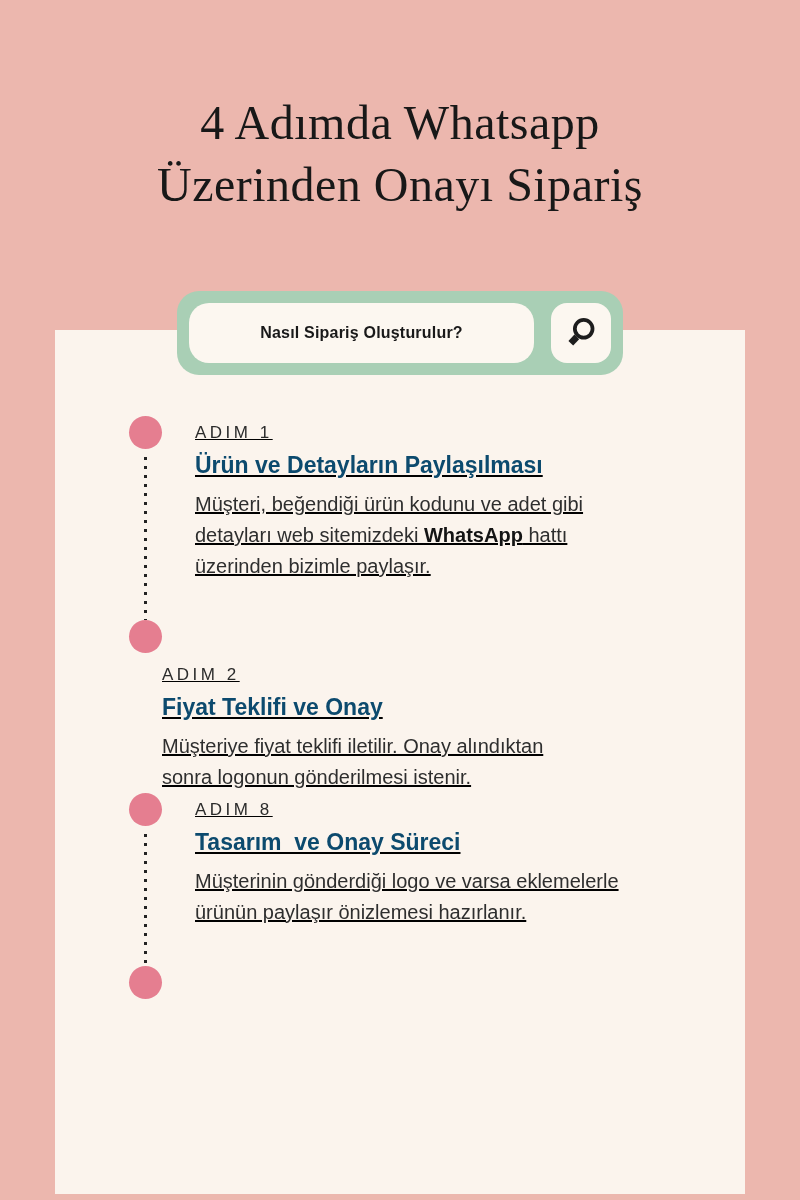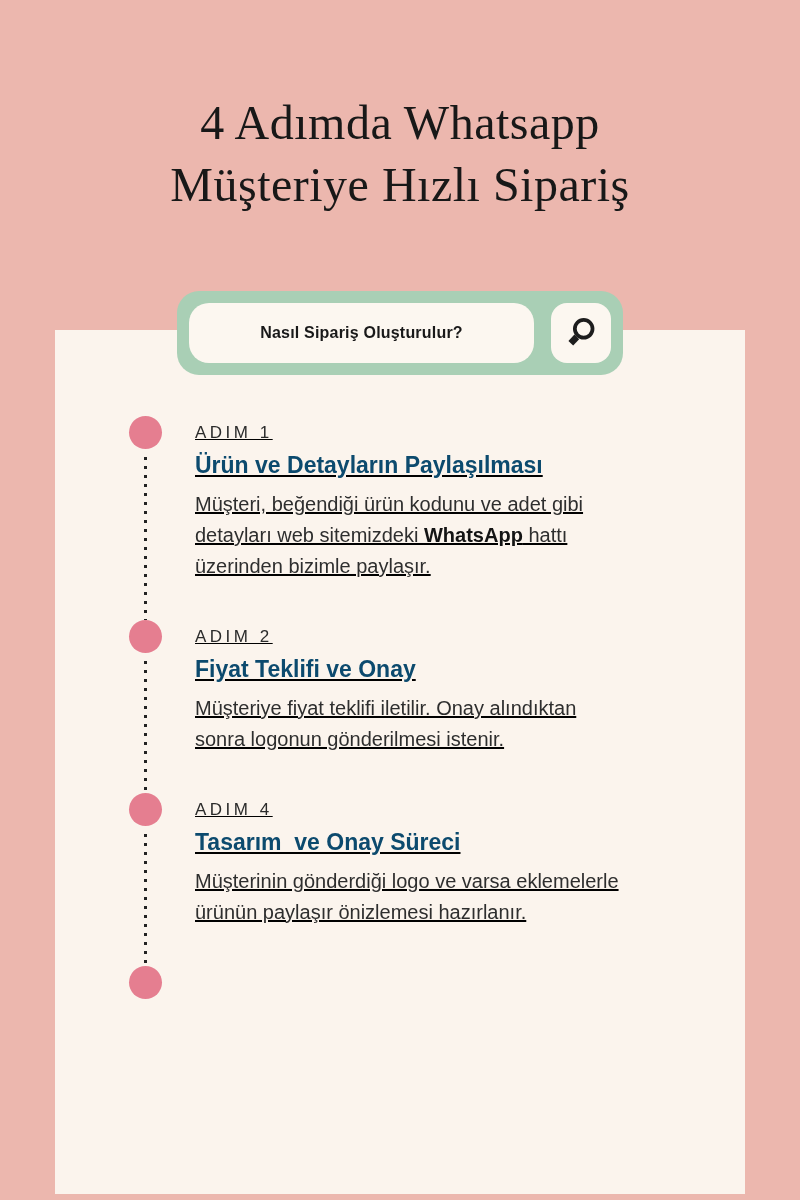--- a/index.html
+++ b/index.html
@@ -69,21 +69,21 @@
     justify-content: center;
   }
   .timeline {
     position: absolute;
     left: 129px; top: 416px;
     width: 560px;
     text-decoration: underline;
   }
   .step { display: flex; }
   .step.h1 { height: 204px; }
-  .step.h2 { height: 173px; }
+  .step.h2 { height: 173px; flex-direction: column; }
   .step.h3 { height: 173px; }
   .rail {
     width: 33px;
     display: flex;
     flex-direction: column;
     align-items: center;
   }
   .dot {
     width: 33px; height: 33px;
     border-radius: 50%;
@@ -122,21 +122,21 @@
     color: var(--body-ink);
     white-space: pre-line;
   }
   .step-body b { color: #141414; }
 </style>
 </head>
 <body>
 
 <div class="panel"></div>
 
-<h1 class="title"><span>4 Adımda Whatsapp</span><br><span>Müşteriye Hızlı Sipariş</span></h1>
+<h1 class="title"><span>4 Adımda Whatsapp</span><br><span>Üzerinden Onayı Sipariş</span></h1>
 
 <div class="search">
   <div class="search-input">
     <span>Nasıl Sipariş Oluşturulur?</span>
   </div>
   <div class="search-btn">
     <svg width="36" height="36" viewBox="0 0 24 24" fill="none" xmlns="http://www.w3.org/2000/svg">
       <circle cx="13.8" cy="9.2" r="5.9" stroke="#1d1d1d" stroke-width="2.5"></circle>
       <line x1="9.2" y1="14.6" x2="5.2" y2="18.8" stroke="#1d1d1d" stroke-width="4.4"></line>
     </svg>
@@ -171,21 +171,21 @@
 sonra logonun gönderilmesi istenir.</span><b></b><span></span></p>
     </div>
   </div>
 
   <div class="step h3">
     <div class="rail">
       <div class="dot"></div>
       <div class="rail-line"></div>
     </div>
     <div class="step-content">
-      <div class="step-label">ADIM 4</div>
+      <div class="step-label">ADIM 8</div>
       <div class="step-title">Tasarım  ve Onay Süreci</div>
       <p class="step-body"><span>Müşterinin gönderdiği logo ve varsa eklemelerle
 ürünün paylaşır önizlemesi hazırlanır.</span><b></b><span></span></p>
     </div>
   </div>
 
   <div class="step">
     <div class="rail">
       <div class="dot"></div>
 

